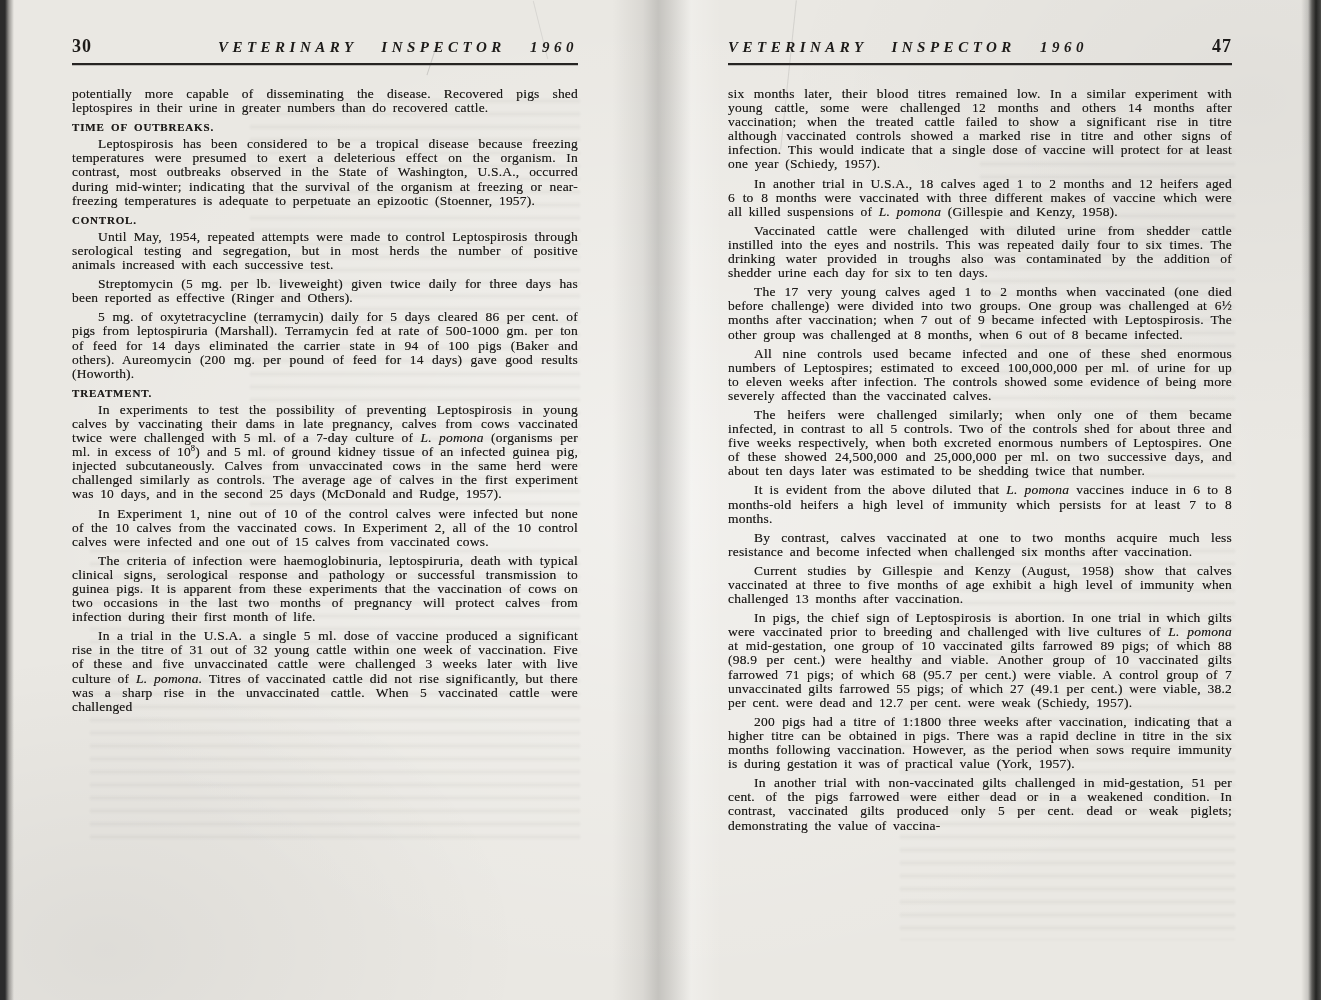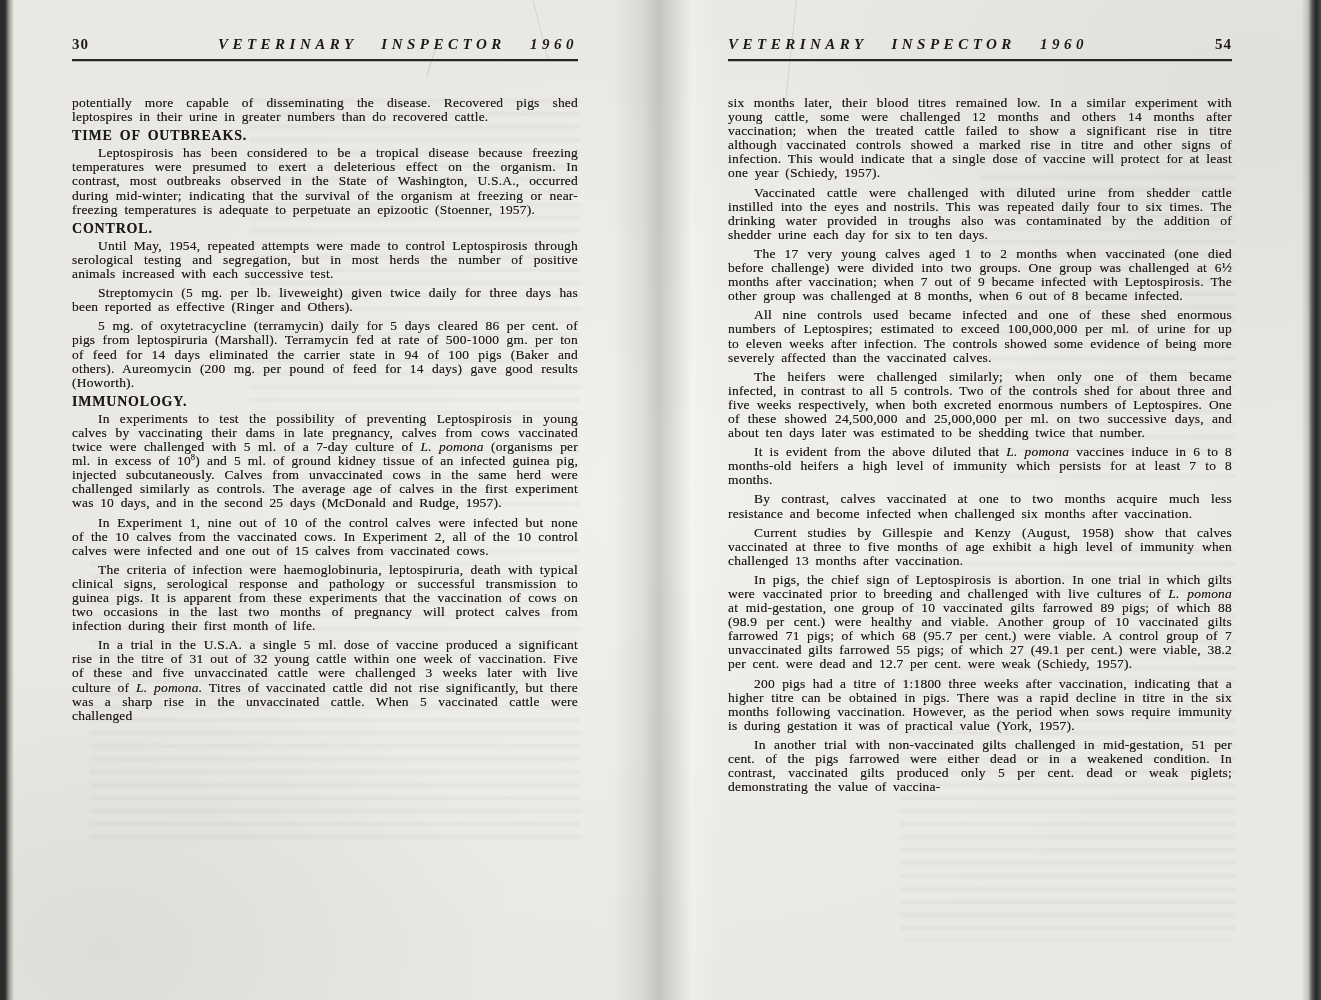--- a/index.html
+++ b/index.html
@@ -27,29 +27,29 @@
   
   .ghost{position:absolute;opacity:.5;filter:blur(1.1px);pointer-events:none;
     background:repeating-linear-gradient(180deg,rgba(0,0,0,0) 0 9px,rgba(100,98,94,0.10) 9px 13px);}
   
   .page-col{position:absolute;top:36px;}
   .page-col.left{left:72px;width:506px;}
   .page-col.right{left:728px;width:504px;}
   .page-header{display:flex;align-items:baseline;justify-content:space-between;
     font-weight:bold;font-size:15px;}
   .run-title{letter-spacing:4.5px;word-spacing:16px;white-space:nowrap;font-style:italic;}
-  .pg-num{font-size:15px;letter-spacing:1px;}
+  .pg-num{font-size:18px;letter-spacing:1px;}
   .header-rule{height:2px;background:#262422;margin-top:6px;
     box-shadow:0 0.5px 0.5px rgba(0,0,0,0.4);}
-  .page-body{margin-top:35px;font-size:13.5px;line-height:14.1px;
+  .page-body{margin-top:22px;font-size:13.5px;line-height:14.1px;
     text-align:justify;word-spacing:3px;letter-spacing:0.2px;
     text-shadow:0 0 0.45px rgba(20,18,16,0.55);}
   .para{margin:0 0 5px 0;text-indent:26px;}
   .para.noindent{text-indent:0;}
-  .heading{font-weight:bold;font-size:14px;letter-spacing:0.8px;margin:5px 0 3px 0;}
+  .heading{font-weight:bold;font-size:11px;letter-spacing:0.8px;margin:5px 0 3px 0;}
   sup{font-size:8.5px;line-height:0;vertical-align:super;}
   i{font-style:italic;}
 </style>
 </head>
 <body>
 
 <div class="spread">
 
   <div class="ghost" style="left:250px;top:90px;width:330px;height:420px;"></div>
   <div class="ghost" style="left:90px;top:540px;width:490px;height:300px;"></div>
@@ -63,36 +63,37 @@
     </div>
     <div class="header-rule"></div>
     <div class="page-body">
         <p class="para noindent"><span>potentially more capable of disseminating the disease.  Recovered pigs shed leptospires in their urine in greater numbers than do recovered cattle.</span></p>
         <div class="heading">TIME OF OUTBREAKS.</div>
         <p class="para"><span>Leptospirosis has been considered to be a tropical disease because freezing temperatures were presumed to exert a deleterious effect on the organism.  In contrast, most outbreaks observed in the State of Washington, U.S.A., occurred during mid-winter; indicating that the survival of the organism at freezing or near-freezing temperatures is adequate to perpetuate an epizootic (Stoenner, 1957).</span></p>
         <div class="heading">CONTROL.</div>
         <p class="para"><span>Until May, 1954, repeated attempts were made to control Leptospirosis through serological testing and segregation, but in most herds the number of positive animals increased with each successive test.</span></p>
         <p class="para"><span>Streptomycin (5 mg. per lb. liveweight) given twice daily for three days has been reported as effective (Ringer and Others).</span></p>
         <p class="para"><span>5 mg. of oxytetracycline (terramycin) daily for 5 days cleared 86 per cent. of pigs from leptospiruria (Marshall).  Terramycin fed at rate of 500-1000 gm. per ton of feed for 14 days eliminated the carrier state in 94 of 100 pigs (Baker and others).  Aureomycin (200 mg. per pound of feed for 14 days) gave good results (Howorth).</span></p>
-        <div class="heading">IMMUNOLOGY.</div>
+        <div class="heading">TREATMENT.</div>
         <p class="para"><span>In experiments to test the possibility of preventing Leptospirosis in young calves by vaccinating their dams in late pregnancy, calves from cows vaccinated twice were challenged with 5 ml. of a 7-day culture of </span><i>L. pomona</i><span> (organisms per ml. in excess of 10</span><sup>8</sup><span>) and 5 ml. of ground kidney tissue of an infected guinea pig, injected subcutaneously.  Calves from unvaccinated cows in the same herd were challenged similarly as controls.  The average age of calves in the first experiment was 10 days, and in the second 25 days (McDonald and Rudge, 1957).</span></p>
         <p class="para"><span>In Experiment 1, nine out of 10 of the control calves were infected but none of the 10 calves from the vaccinated cows.  In Experiment 2, all of the 10 control calves were infected and one out of 15 calves from vaccinated cows.</span></p>
         <p class="para"><span>The criteria of infection were haemoglobinuria, leptospiruria, death with typical clinical signs, serological response and pathology or successful transmission to guinea pigs.  It is apparent from these experiments that the vaccination of cows on two occasions in the last two months of pregnancy will protect calves from infection during their first month of life.</span></p>
         <p class="para"><span>In a trial in the U.S.A. a single 5 ml. dose of vaccine produced a significant rise in the titre of 31 out of 32 young cattle within one week of vaccination.  Five of these and five unvaccinated cattle were challenged 3 weeks later with live culture of </span><i>L. pomona.</i><span>  Titres of vaccinated cattle did not rise significantly, but there was a sharp rise in the unvaccinated cattle.  When 5 vaccinated cattle were challenged</span></p>
       </div>
   </div>
 
   <div class="page-col right">
     <div class="page-header">
       <span class="run-title">VETERINARY INSPECTOR 1960</span>
-      <span class="pg-num">54</span>
+      <span class="pg-num">47</span>
     </div>
     <div class="header-rule"></div>
     <div class="page-body">
         <p class="para noindent"><span>six months later, their blood titres remained low.  In a similar experiment with young cattle, some were challenged 12 months and others 14 months after vaccination; when the treated cattle failed to show a significant rise in titre although vaccinated controls showed a marked rise in titre and other signs of infection.  This would indicate that a single dose of vaccine will protect for at least one year (Schiedy, 1957).</span></p>
+        <p class="para"><span>In another trial in U.S.A., 18 calves aged 1 to 2 months and 12 heifers aged 6 to 8 months were vaccinated with three different makes of vaccine which were all killed suspensions of </span><i>L. pomona</i><span> (Gillespie and Kenzy, 1958).</span></p>
         <p class="para"><span>Vaccinated cattle were challenged with diluted urine from shedder cattle instilled into the eyes and nostrils.  This was repeated daily four to six times.  The drinking water provided in troughs also was contaminated by the addition of shedder urine each day for six to ten days.</span></p>
         <p class="para"><span>The 17 very young calves aged 1 to 2 months when vaccinated (one died before challenge) were divided into two groups.  One group was challenged at 6½ months after vaccination; when 7 out of 9 became infected with Leptospirosis.  The other group was challenged at 8 months, when 6 out of 8 became infected.</span></p>
         <p class="para"><span>All nine controls used became infected and one of these shed enormous numbers of Leptospires; estimated to exceed 100,000,000 per ml. of urine for up to eleven weeks after infection.  The controls showed some evidence of being more severely affected than the vaccinated calves.</span></p>
         <p class="para"><span>The heifers were challenged similarly; when only one of them became infected, in contrast to all 5 controls.  Two of the controls shed for about three and five weeks respectively, when both excreted enormous numbers of Leptospires.  One of these showed 24,500,000 and 25,000,000 per ml. on two successive days, and about ten days later was estimated to be shedding twice that number.</span></p>
         <p class="para"><span>It is evident from the above diluted that </span><i>L. pomona</i><span> vaccines induce in 6 to 8 months-old heifers a high level of immunity which persists for at least 7 to 8 months.</span></p>
         <p class="para"><span>By contrast, calves vaccinated at one to two months acquire much less resistance and become infected when challenged six months after vaccination.</span></p>
         <p class="para"><span>Current studies by Gillespie and Kenzy (August, 1958) show that calves vaccinated at three to five months of age exhibit a high level of immunity when challenged 13 months after vaccination.</span></p>
         <p class="para"><span>In pigs, the chief sign of Leptospirosis is abortion.  In one trial in which gilts were vaccinated prior to breeding and challenged with live cultures of </span><i>L. pomona</i><span> at mid-gestation, one group of 10 vaccinated gilts farrowed 89 pigs; of which 88 (98.9 per cent.) were healthy and viable.  Another group of 10 vaccinated gilts farrowed 71 pigs; of which 68 (95.7 per cent.) were viable.  A control group of 7 unvaccinated gilts farrowed 55 pigs; of which 27 (49.1 per cent.) were viable, 38.2 per cent. were dead and 12.7 per cent. were weak (Schiedy, 1957).</span></p>
         <p class="para"><span>200 pigs had a titre of 1:1800 three weeks after vaccination, indicating that a higher titre can be obtained in pigs.  There was a rapid decline in titre in the six months following vaccination.  However, as the period when sows require immunity is during gestation it was of practical value (York, 1957).</span></p>
         <p class="para"><span>In another trial with non-vaccinated gilts challenged in mid-gestation, 51 per cent. of the pigs farrowed were either dead or in a weakened condition.  In contrast, vaccinated gilts produced only 5 per cent. dead or weak piglets; demonstrating the value of vaccina-</span></p>

